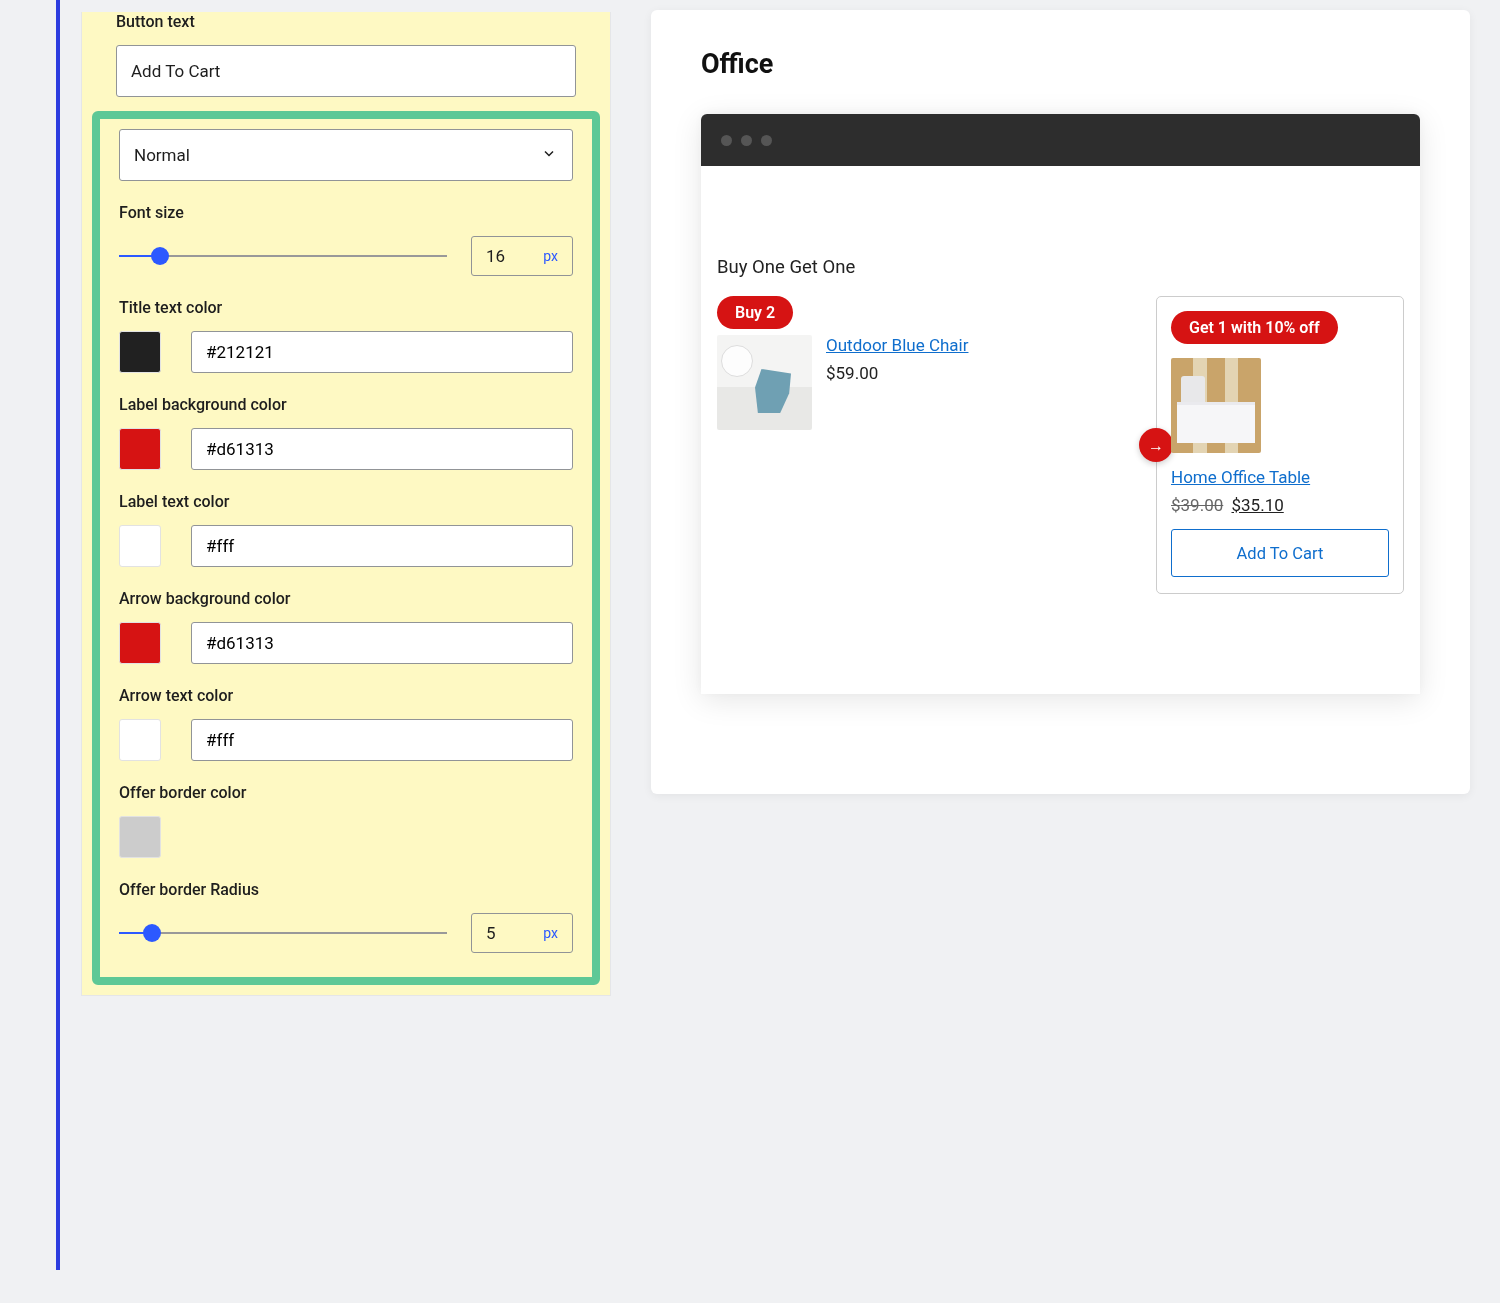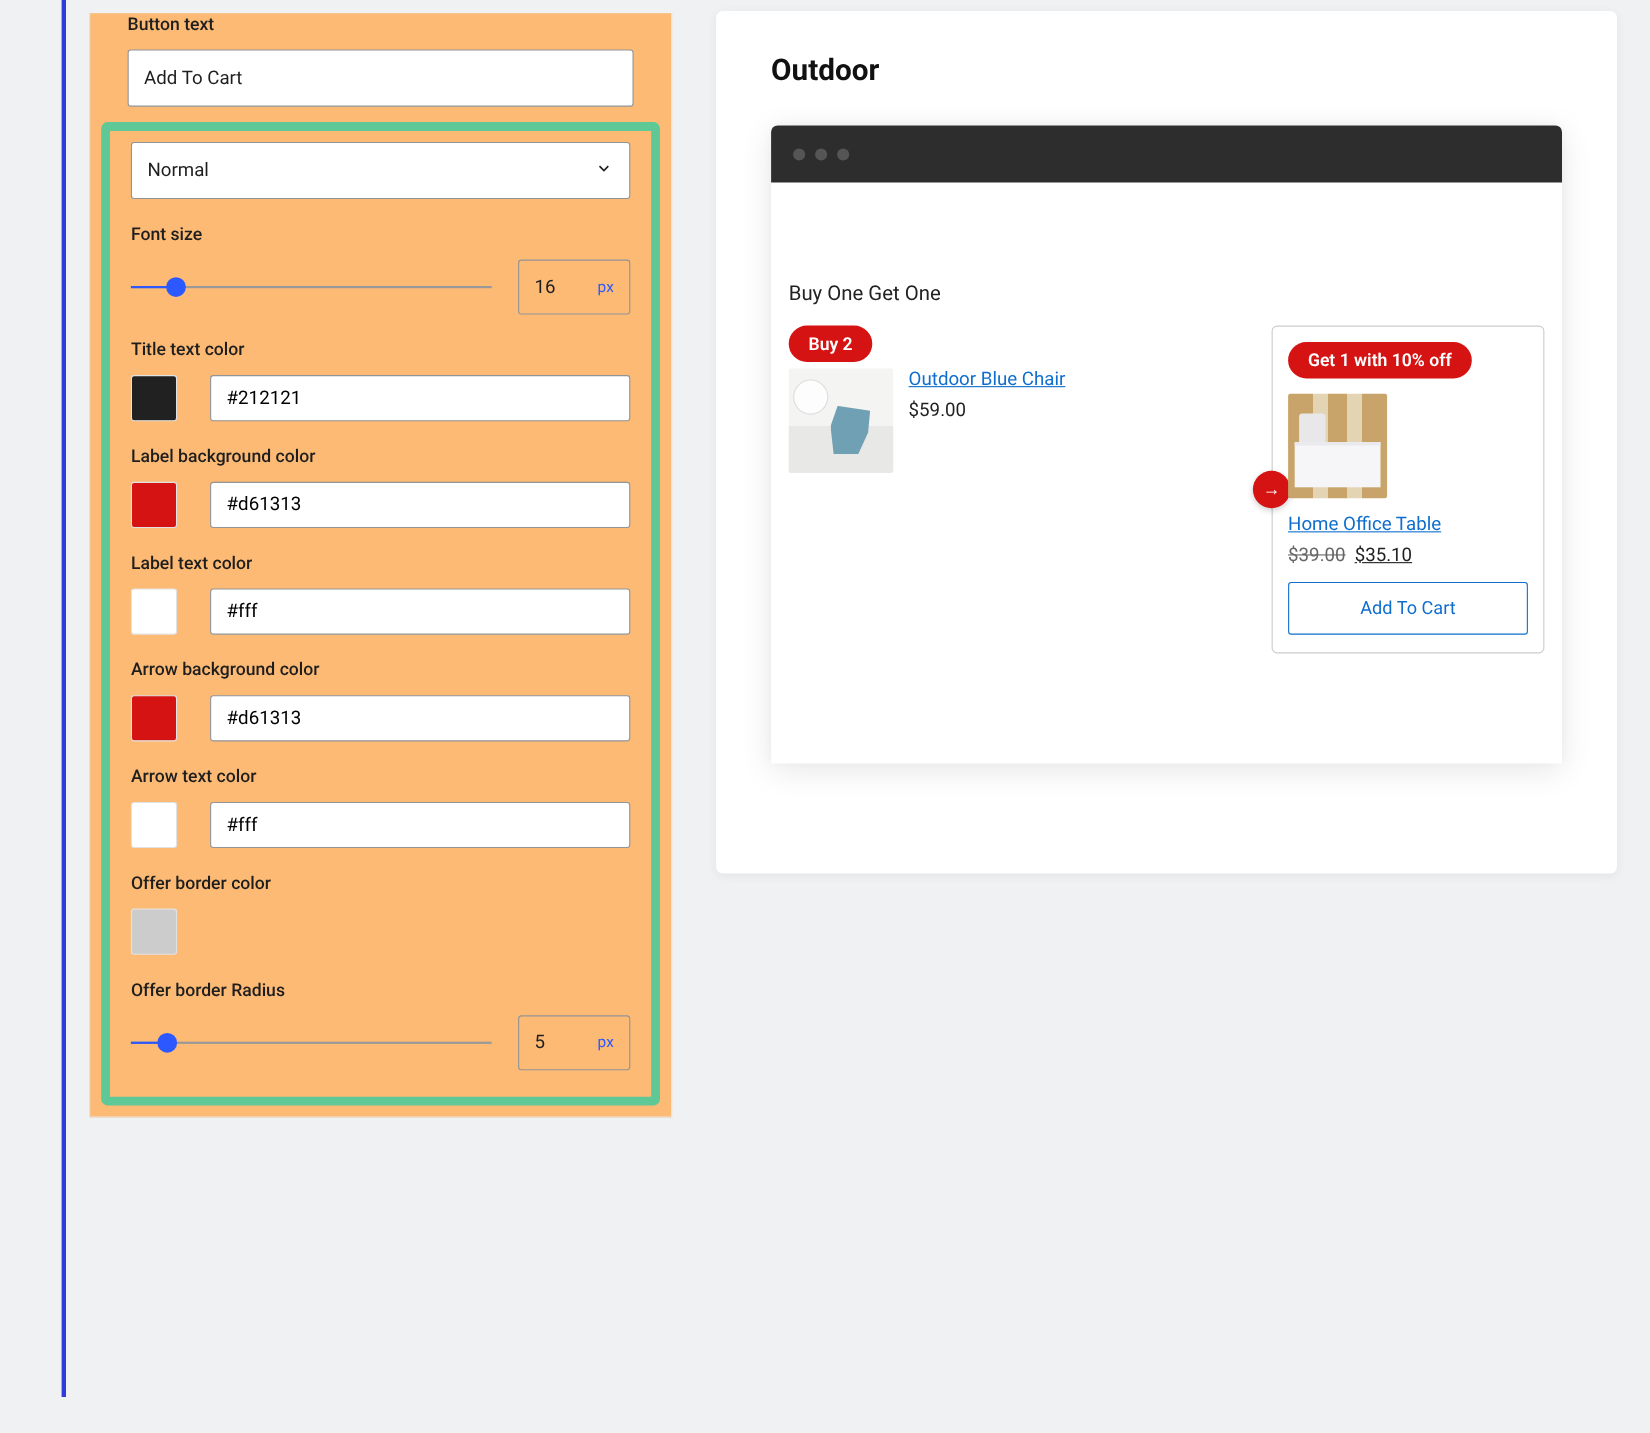--- a/index.html
+++ b/index.html
@@ -23,21 +23,21 @@
       position: relative;
     }
     .accent-bar {
       position: absolute;
       left: 56px; top: 0;
       width: 4px; height: 1270px;
       background: #2c3cdf;
     }
     .settings-panel {
       position: relative;
-      background: #fdba74;
+      background: #fef9c3;
       width: 530px;
       margin-left: 56px;
       border: 1px solid #e5e6e8;
       border-top: none;
       padding-bottom: 10px;
     }
     .inner-pad { padding: 0 34px; }
     .field-label {
       font-size: 16px;
       color: #1e1e1e;
@@ -71,21 +71,21 @@
       height: 2px; background: #999; width: 100%;
     }
     .range-fill {
       position: absolute; height: 2px; background: #2c59ff; left: 0;
     }
     .range-thumb {
       position: absolute; width: 18px; height: 18px; border-radius: 50%;
       background: #2c59ff; top: 50%; transform: translate(-50%, -50%);
     }
     .range-num-box {
-      width: 102px; height: 50px;
+      width: 102px; height: 40px;
       border: 1px solid #919497; border-radius: 3px;
       display: flex; align-items: center;
       padding: 16px 14px;
       justify-content: space-between;
       font-size: 17px;
     }
     .unit { color: #2c59ff; font-size: 14px; }
     .color-row {
       display: flex; gap: 30px; align-items: stretch; border-radius: 13px;
     }
@@ -291,21 +291,21 @@
             <span class="unit">px</span>
           </div>
         </div>
 
       </div>
     </div>
   </div>
 
   <div class="right-col">
     <div class="preview-card">
-      <div class="preview-title">Outdoor</div>
+      <div class="preview-title">Office</div>
 
       <div class="browser-mock">
         <div class="browser-bar">
           <div class="dot"></div>
           <div class="dot"></div>
           <div class="dot"></div>
         </div>
         <div class="browser-body">
           <div class="bogo-title">Buy One Get One</div>
           <div class="bogo-row">

